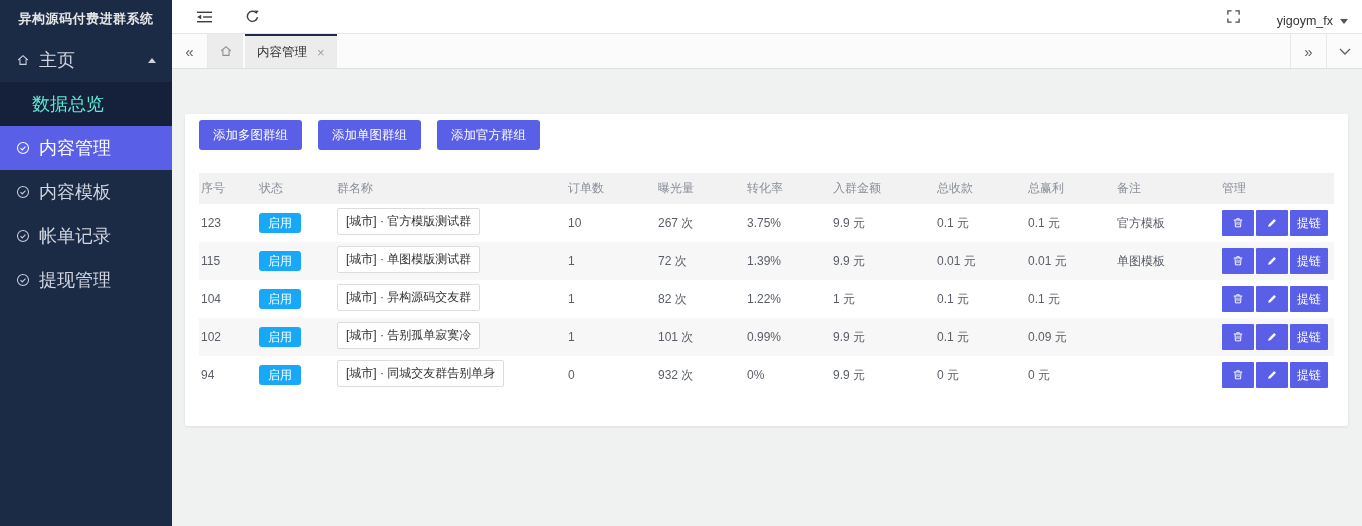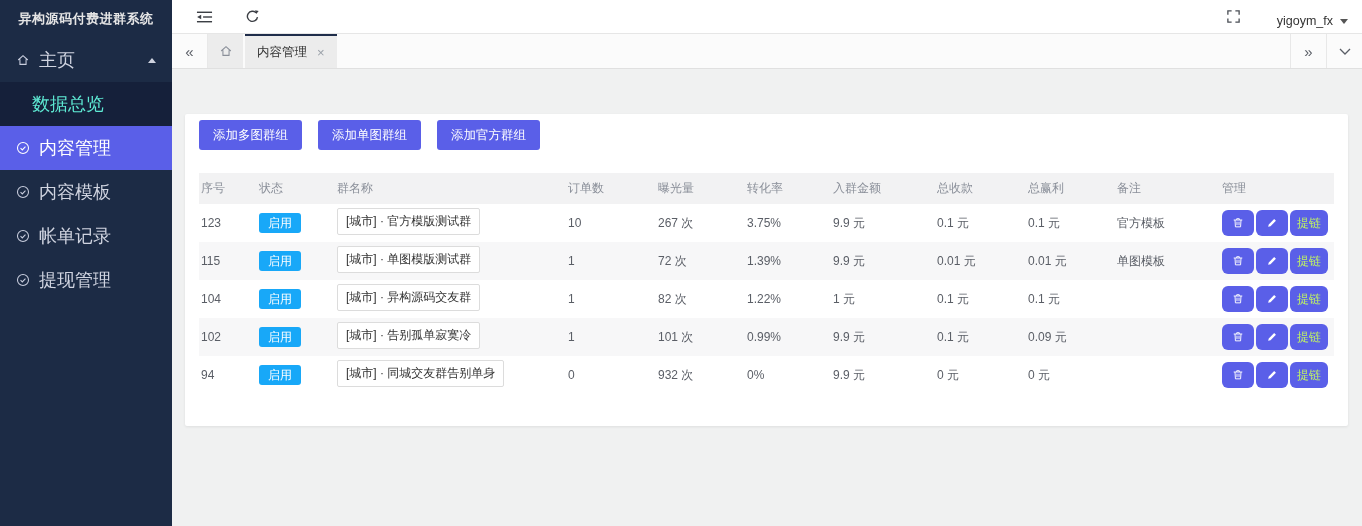--- a/index.html
+++ b/index.html
@@ -68,22 +68,22 @@
   .c5{width:86px}.c6{width:104px}.c7{width:91px}.c8{width:89px}.c9{width:105px}
   .c10{width:114px}
 
   .badge { display:inline-block; background:#18a8f8; color:#fff; font-size:12px;
     padding:4px 9px; border-radius:3px; line-height:1; }
   .name-box { display:inline-block; border:1px solid #dcdcdc; background:#fff;
     border-radius:2px; padding:4px 8px; font-size:12px; color:#333; max-width:220px;
     overflow:hidden; white-space:nowrap; }
 
   .actions { display:flex; gap:2px; align-items:center; }
-  .abtn { height:26px; width:32px; background:#5a5fe8; border:none; border-radius:6px;
-    color:#bef264; display:flex; align-items:center; justify-content:center; cursor:pointer;
+  .abtn { height:26px; width:32px; background:#5a5fe8; border:none; border-radius:1px;
+    color:#ffffff; display:flex; align-items:center; justify-content:center; cursor:pointer;
     font-family:inherit; }
   .abtn-text { width:auto; padding:0 7px; font-size:12px; white-space:nowrap; }
 
   svg { display:block; }
 </style>
 </head>
 <body>
 
 <div class="sidebar">
   <div class="side-title">异构源码付费进群系统</div>

